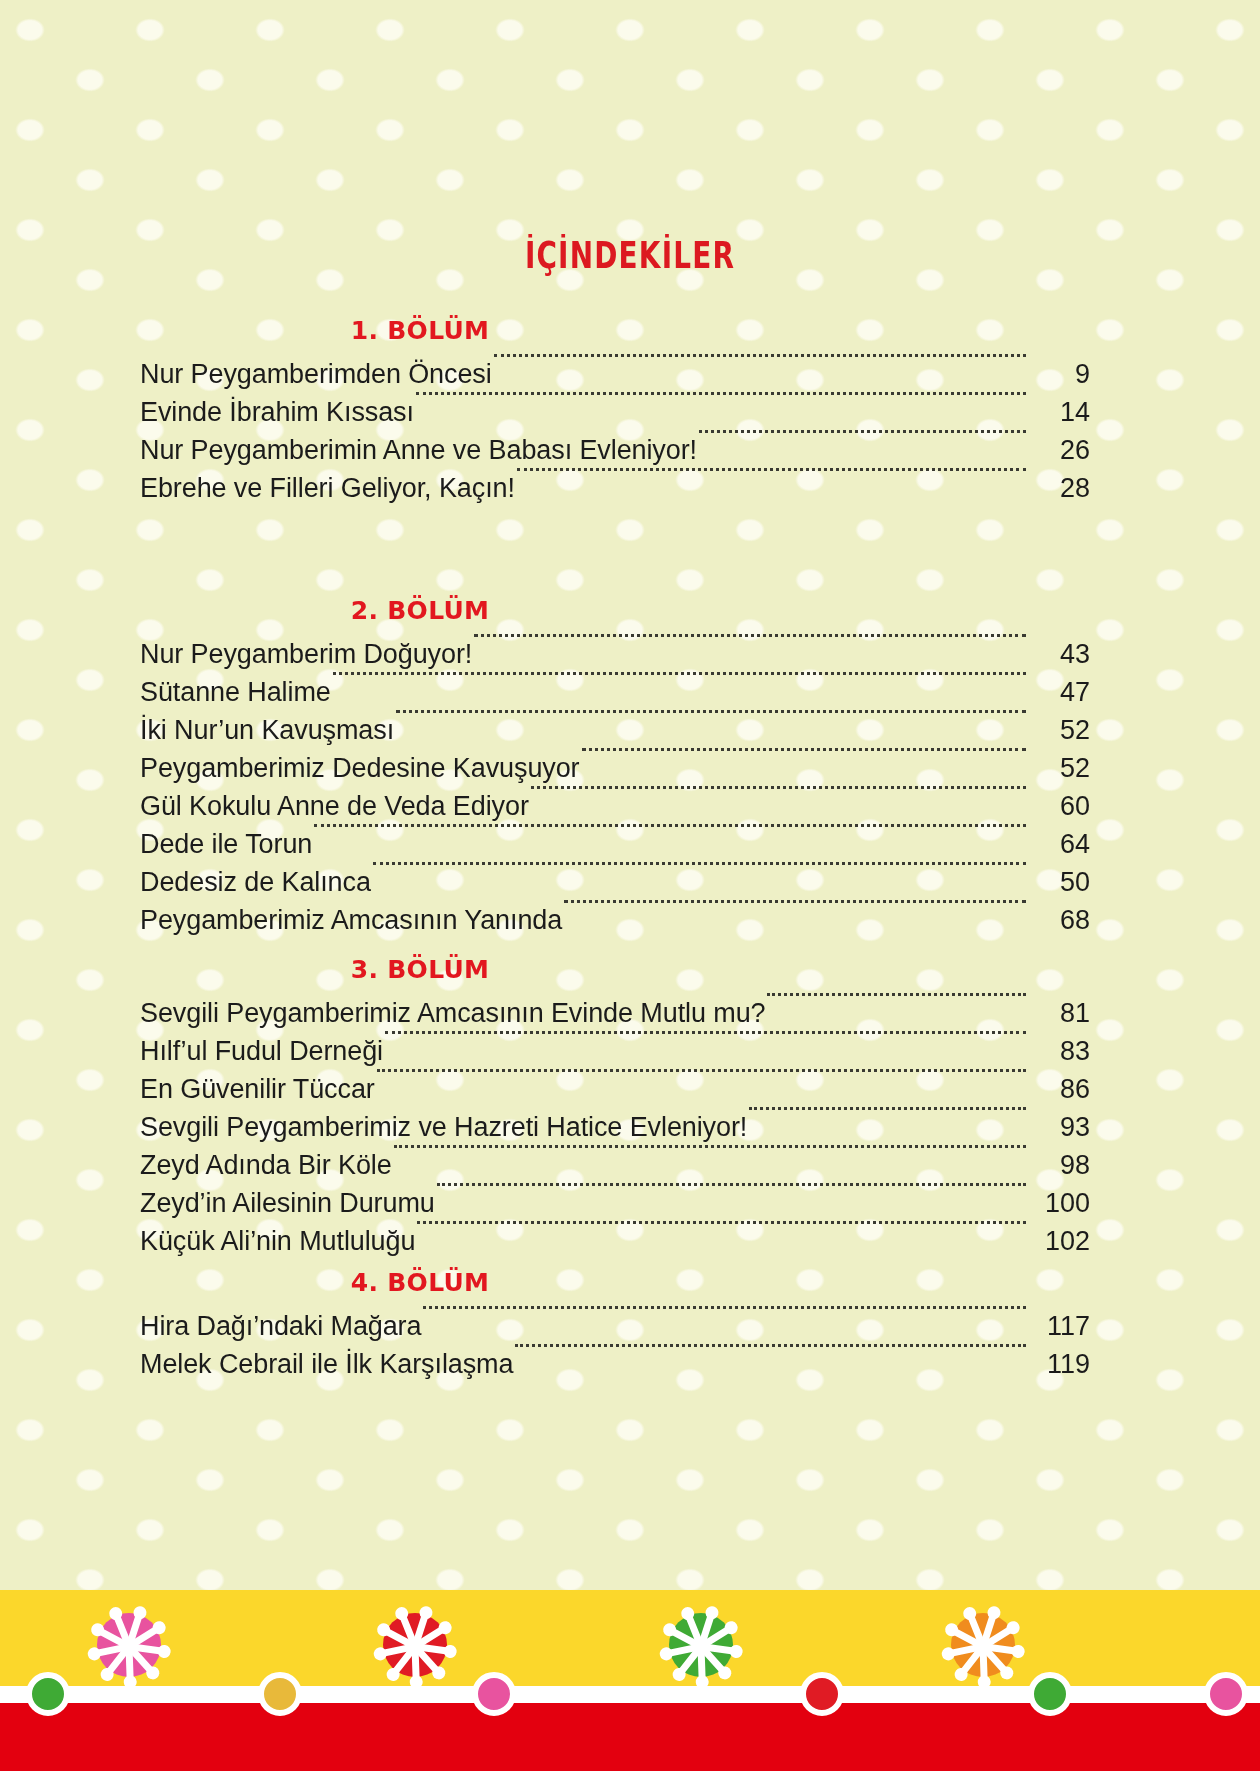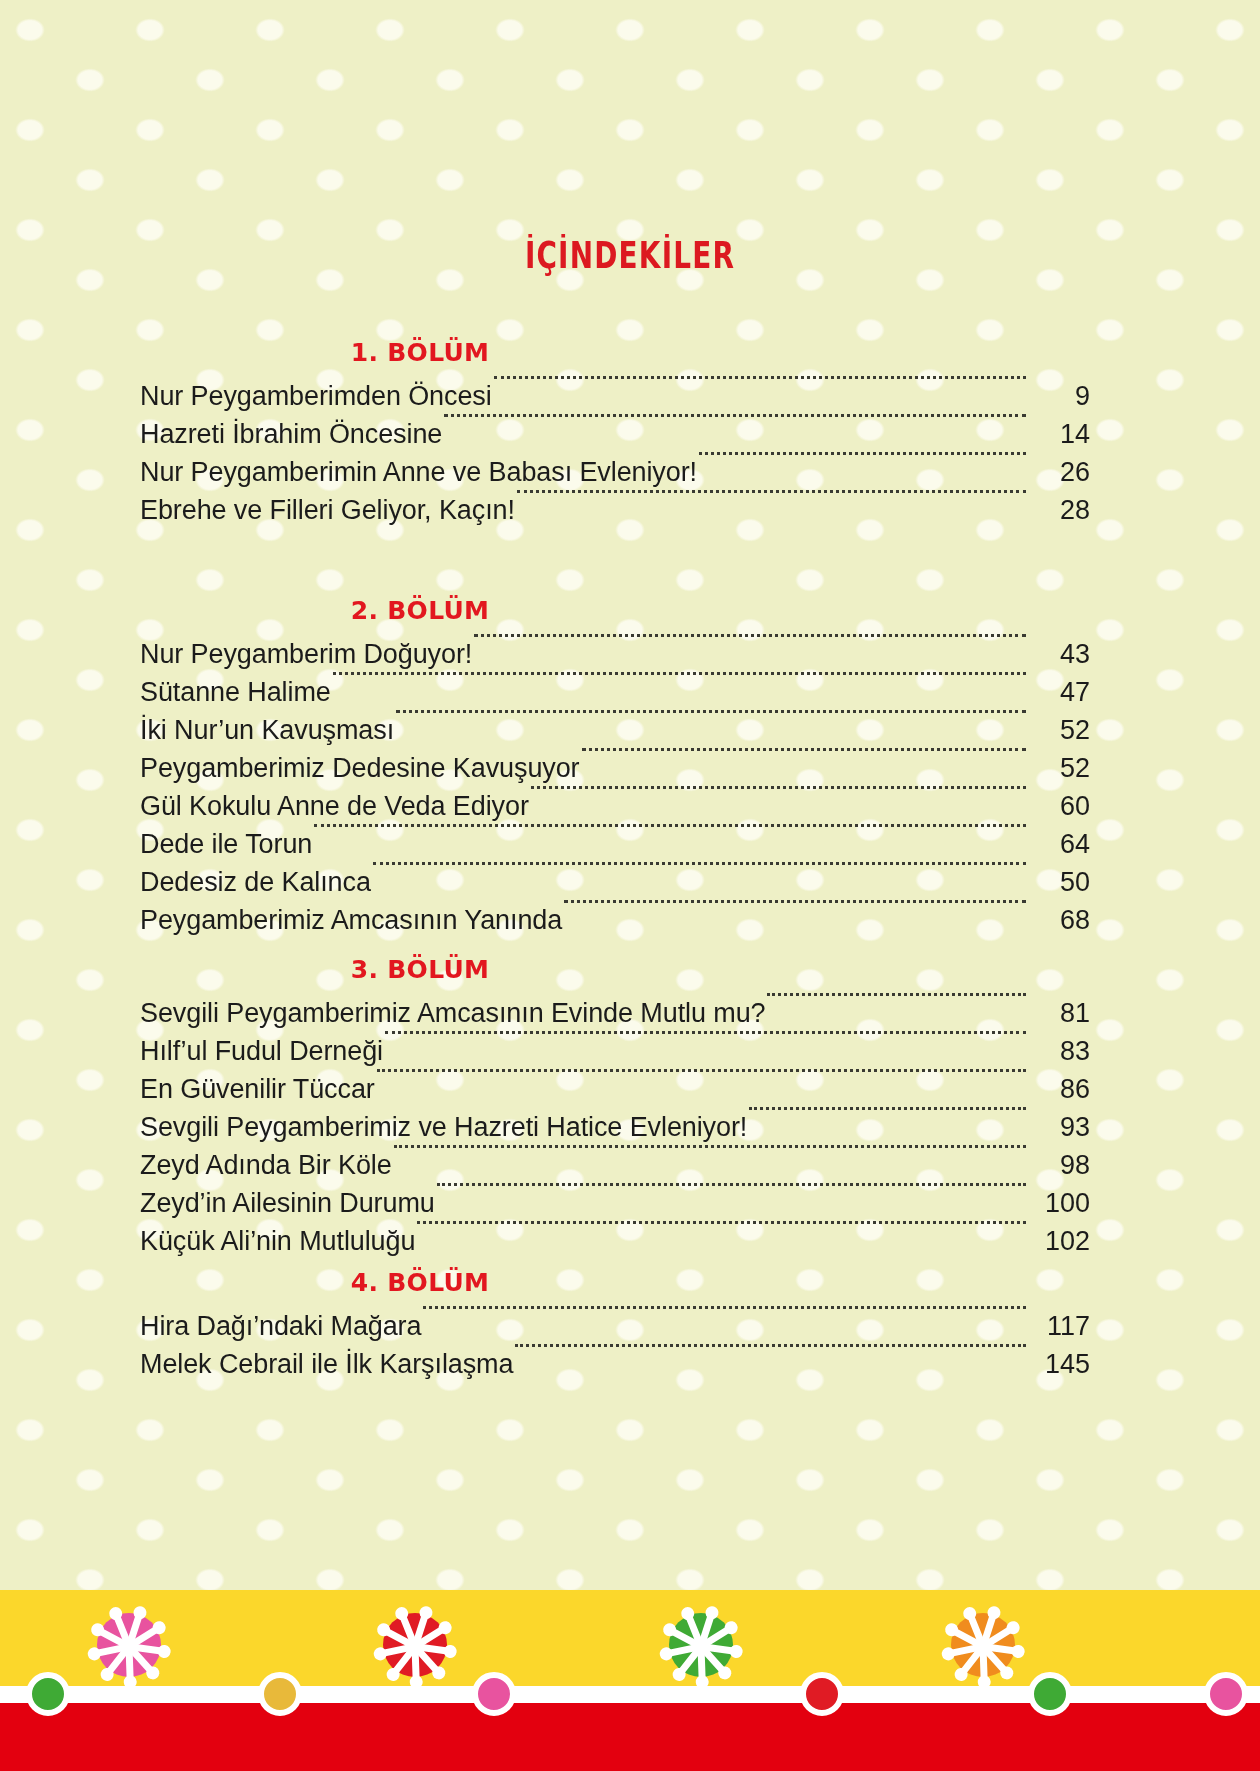--- a/index.html
+++ b/index.html
@@ -171,29 +171,29 @@
 </style>
 </head>
 <body>
 
 <div id="page">
   <div id="dots"></div>
 
   <div id="content">
     <div class="toc-title">İÇİNDEKİLER</div>
     <div id="sections-host">
-        <div class="section" style="top: 338px;">
+        <div class="section" style="top: 316px;">
           <div class="section-head" style="color: rgb(226, 23, 31);">1. BÖLÜM</div>
           <div class="entry">
             <span class="etitle">Nur Peygamberimden Öncesi</span>
             <span class="leader"></span>
             <span class="epage">9</span>
           </div>
           <div class="entry">
-            <span class="etitle">Hazreti İbrahim Öncesine</span>
+            <span class="etitle">Evinde İbrahim Kıssası</span>
             <span class="leader"></span>
             <span class="epage">14</span>
           </div>
           <div class="entry">
             <span class="etitle">Nur Peygamberimin Anne ve Babası Evleniyor!</span>
             <span class="leader"></span>
             <span class="epage">26</span>
           </div>
           <div class="entry">
             <span class="etitle">Ebrehe ve Filleri Geliyor, Kaçın!</span>
@@ -285,21 +285,21 @@
         <div class="section" style="top: 1268px;">
           <div class="section-head" style="color: rgb(226, 23, 31);">4. BÖLÜM</div>
           <div class="entry">
             <span class="etitle">Hira Dağı’ndaki Mağara</span>
             <span class="leader"></span>
             <span class="epage">117</span>
           </div>
           <div class="entry">
             <span class="etitle">Melek Cebrail ile İlk Karşılaşma</span>
             <span class="leader"></span>
-            <span class="epage">145</span>
+            <span class="epage">119</span>
           </div>
         </div>
       </div>
   </div>
 
   <div id="footer">
     <div class="yellow"></div>
     <div class="red"></div>
     <div class="whiteline"></div>
     <div id="footer-shapes">

